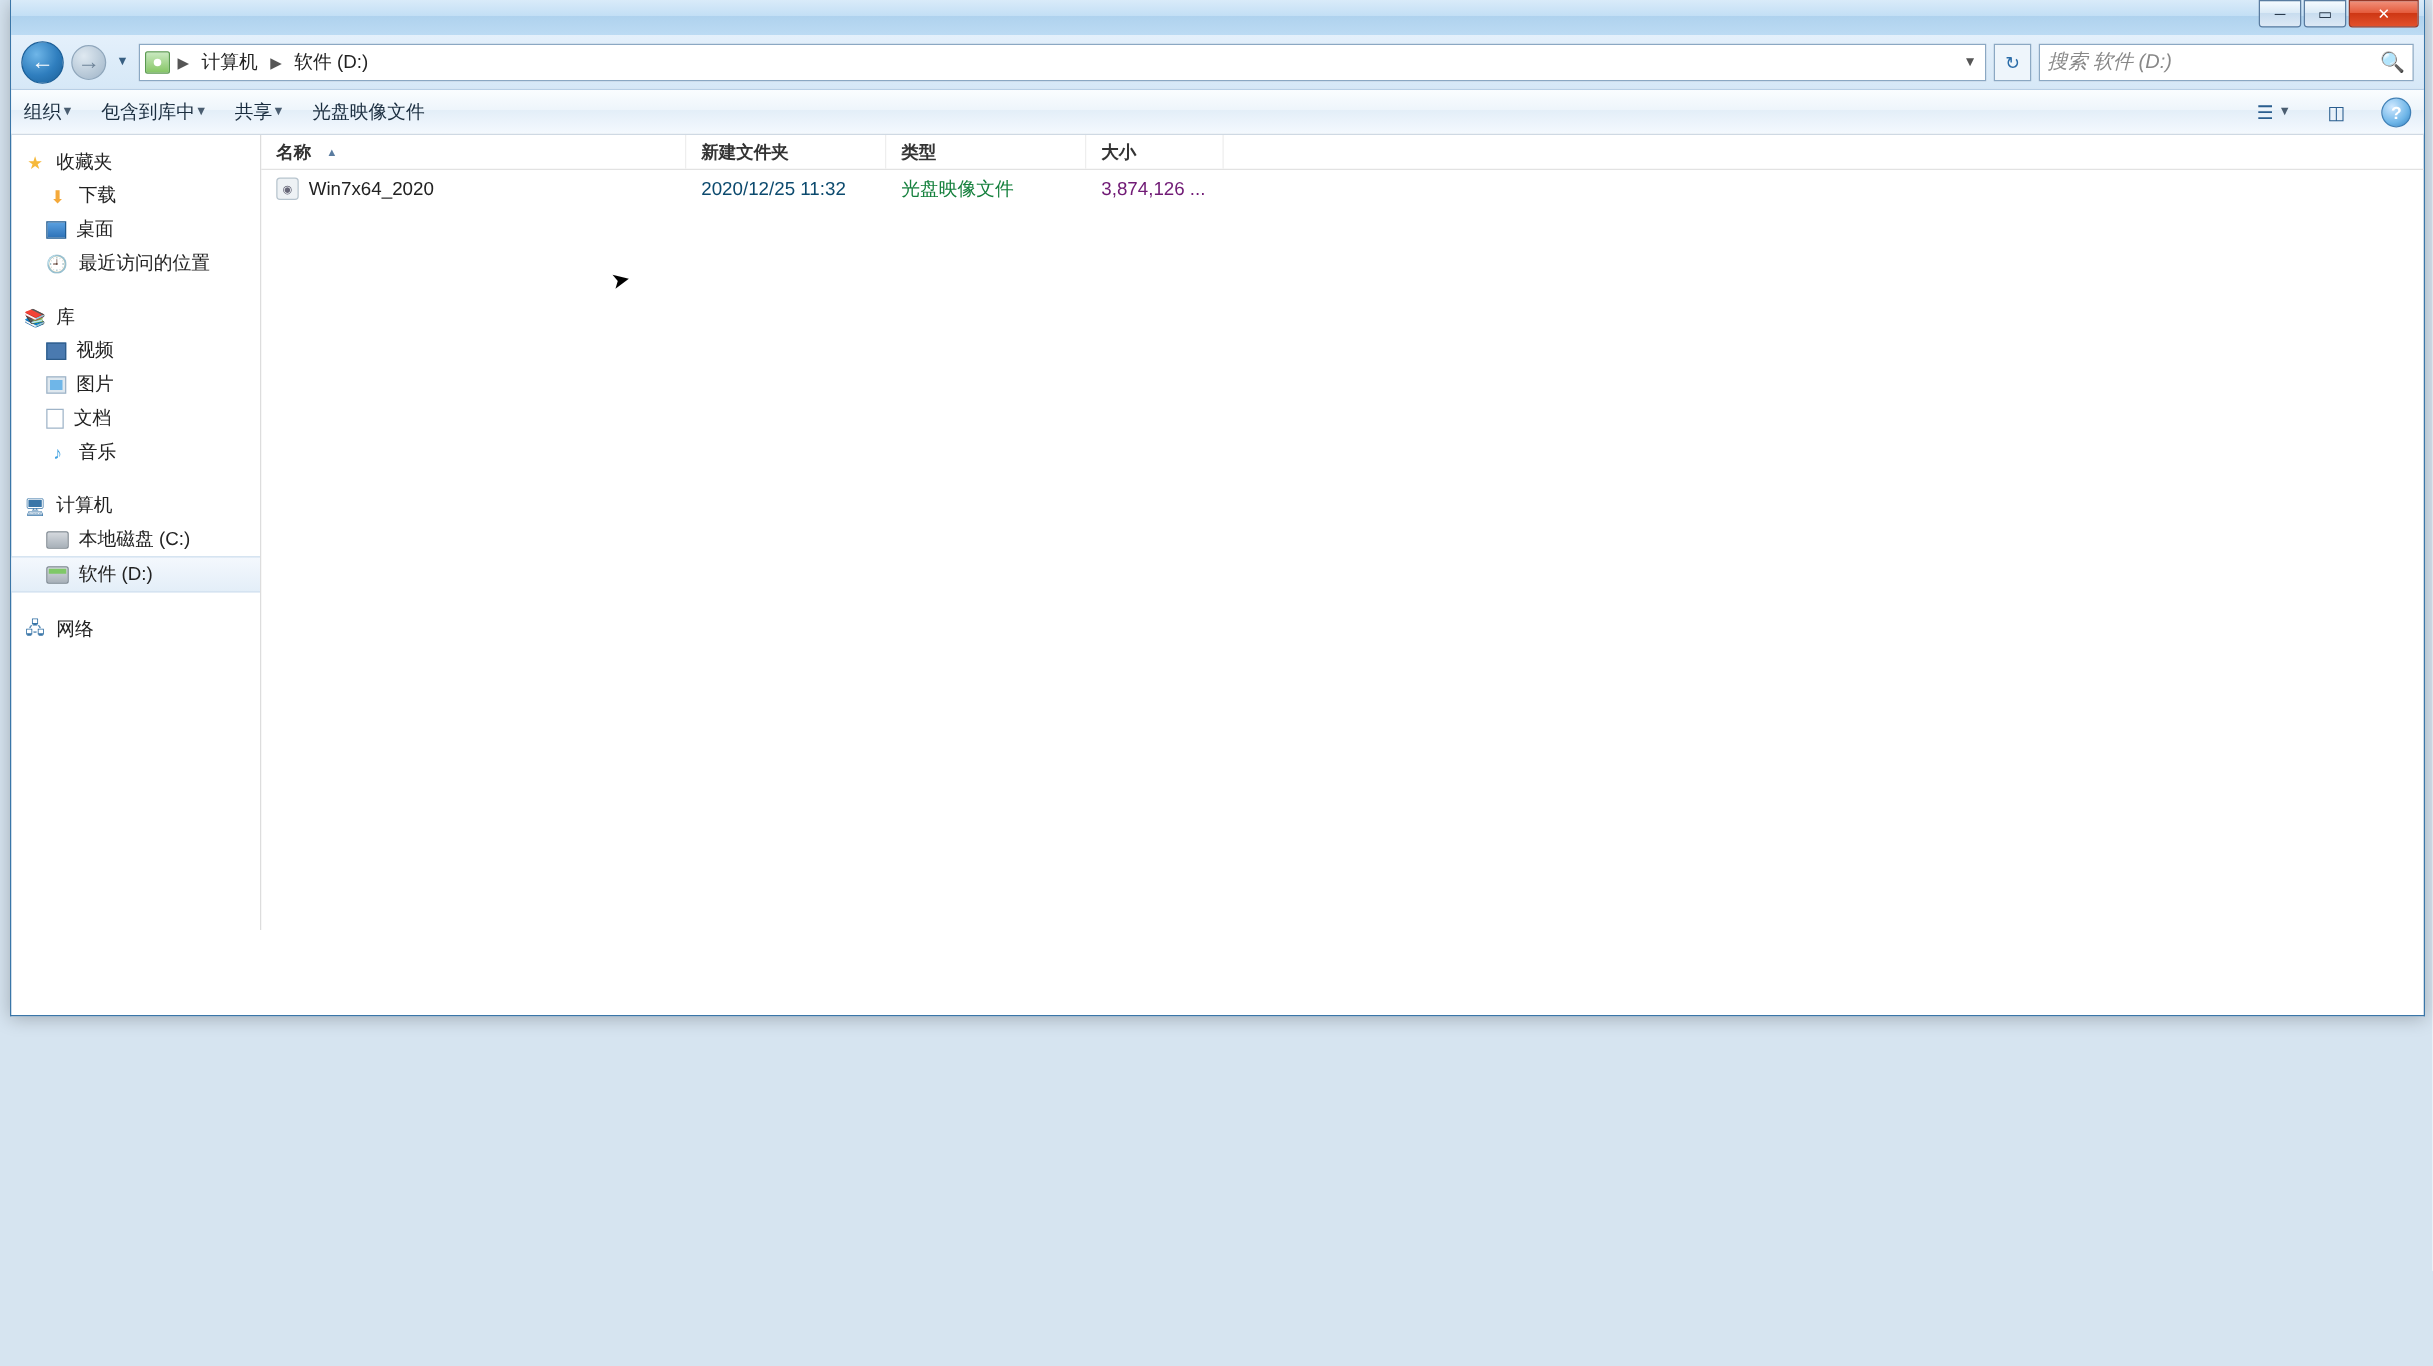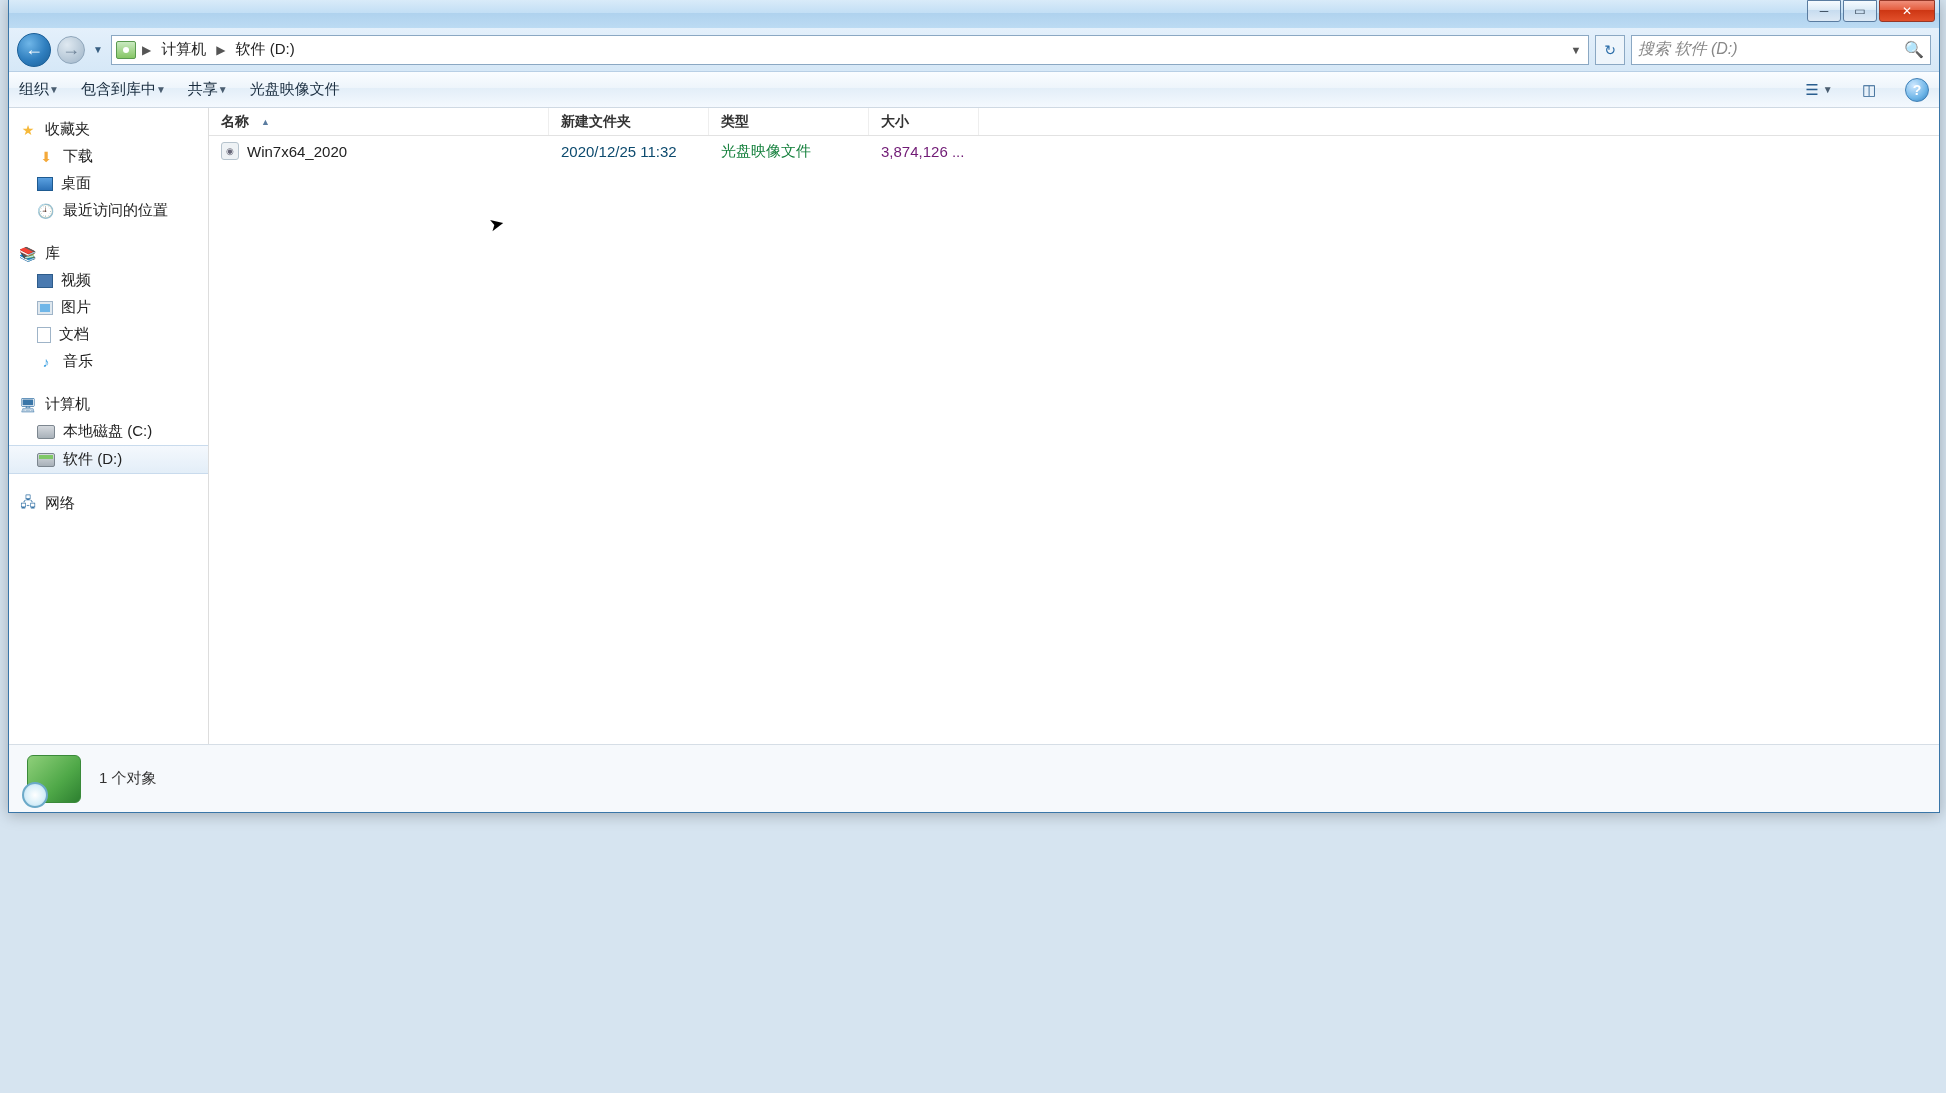--- a/index.html
+++ b/index.html
@@ -339,18 +339,14 @@
         <div class="cell cd">2020/12/25 11:32</div>
         <div class="cell ct">光盘映像文件</div>
         <div class="cell cs">3,874,126 ...</div>
       </div>
 
       <div class="cursor">➤</div>
     </div>
 
   </div>
 
-  <div class="statusbar">
-    <div class="status-icon"></div>
-    <span>1 个对象</span>
-  </div>
 
 </div>
 
 </body></html>

